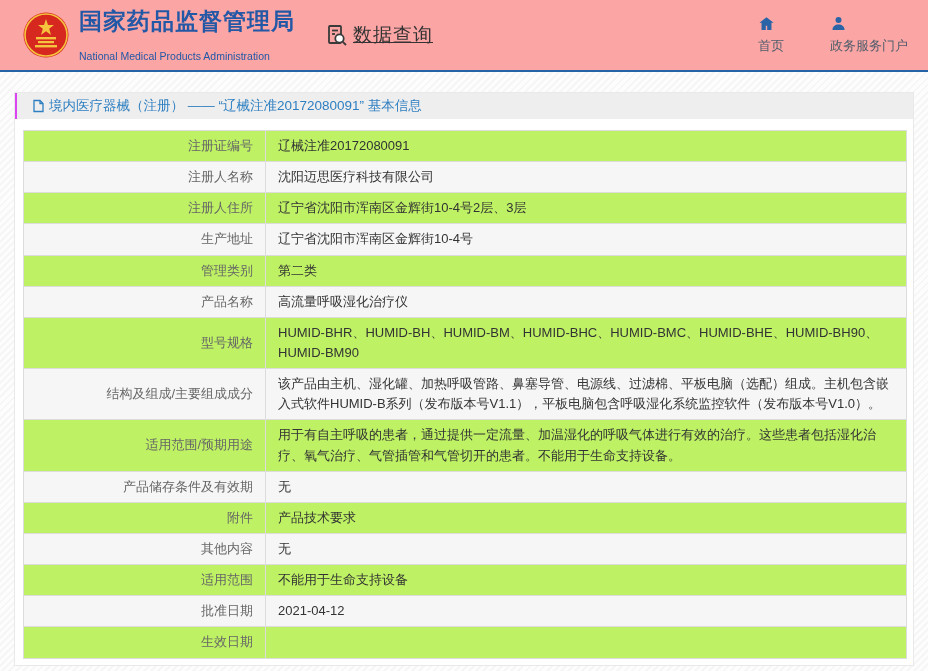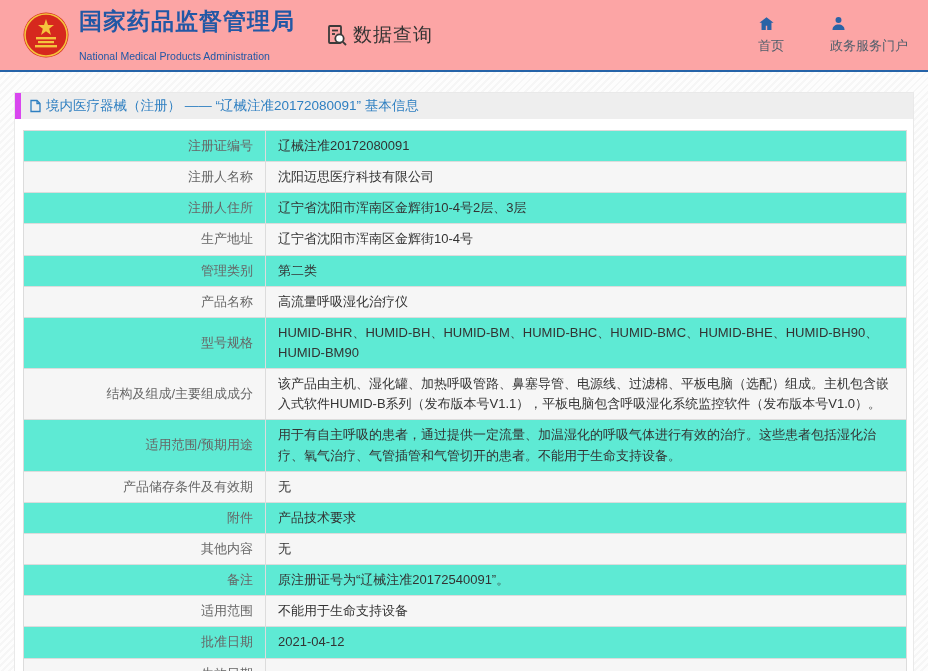--- a/index.html
+++ b/index.html
@@ -12,44 +12,44 @@
   }
   
   .site-header {
     height:72px; background:#fca5a5; border-bottom:2px solid #2563a8;
     display:flex; align-items:center; padding:0 20px 0 22px;
   }
   .emblem { width:48px; height:48px; flex:0 0 48px; }
   .title-block { margin-left:9px; }
   .title-cn { font-size:23px; font-weight:bold; color:#2258a5; letter-spacing:1px; line-height:1.15; }
   .title-en { font-size:10.5px; color:#2258a5; margin-top:15px; }
-  .data-query { display:flex; align-items:center; margin-left:30px; cursor:pointer; }
+  .data-query { display:flex; align-items:center; margin-left:30px; cursor:pointer;text-decoration:underline; }
   .data-query svg { width:24px; height:24px; }
   .data-query-label { font-size:19px; color:#333; margin-left:4px; letter-spacing:1px; }
   .header-spacer { flex:1; }
   .nav-item { display:flex; flex-direction:column; align-items:flex-start; margin-left:46px; cursor:pointer; }
   .nav-item svg { width:17px; height:17px; }
   .nav-label { font-size:13px; color:#4f5e6b; margin-top:5px; white-space:nowrap; }
   
   .content-card {
     width:900px; margin:20px 14px 0 14px; background:#ffffff;
     border:1px solid #e9e9e9; padding-bottom:6px;
   }
   .breadcrumb-bar {
-    height:26px; background:#eeeeee; border-left:6px solid #d946ef;
-    display:flex; align-items:center; padding-left:8px;
+    height:26px; background:#eeeeee; border-left:2px solid #d946ef;
+    display:flex; align-items:center; padding-left:15px;
     color:#2e7fc1; font-size:13.5px;
   }
   .breadcrumb-bar svg { width:13px; height:14px; margin-right:4px; flex:0 0 13px; }
   
   .info-table {
     width:884px; margin:11px 8px 0 8px; border-collapse:collapse;
     font-size:13px; table-layout:fixed;
   }
-  .info-table tr { background:#5eead4; }
+  .info-table tr { background:#bef264; }
   .info-table tr:nth-child(even) { background:#f6f6f6; }
   .info-table td { border:1px solid #dcdcdc; padding:5px 12px; line-height:1.55; }
   .label-cell { width:242px; text-align:right; color:#666; }
   .value-cell { color:#333; padding-left:14px; }
 </style>
 </head>
 <body>
 
 <header class="site-header">
   <svg class="emblem" viewBox="0 0 48 48">
@@ -143,24 +143,20 @@
         </tr>
         <tr>
           <td class="label-cell">附件</td>
           <td class="value-cell">产品技术要求</td>
         </tr>
         <tr>
           <td class="label-cell">其他内容</td>
           <td class="value-cell">无</td>
         </tr>
         <tr>
-          <td class="label-cell">备注</td>
-          <td class="value-cell">原注册证号为“辽械注准20172540091”。</td>
-        </tr>
-        <tr>
           <td class="label-cell">适用范围</td>
           <td class="value-cell">不能用于生命支持设备</td>
         </tr>
         <tr>
           <td class="label-cell">批准日期</td>
           <td class="value-cell">2021-04-12</td>
         </tr>
         <tr>
           <td class="label-cell">生效日期</td>
           <td class="value-cell"></td>

